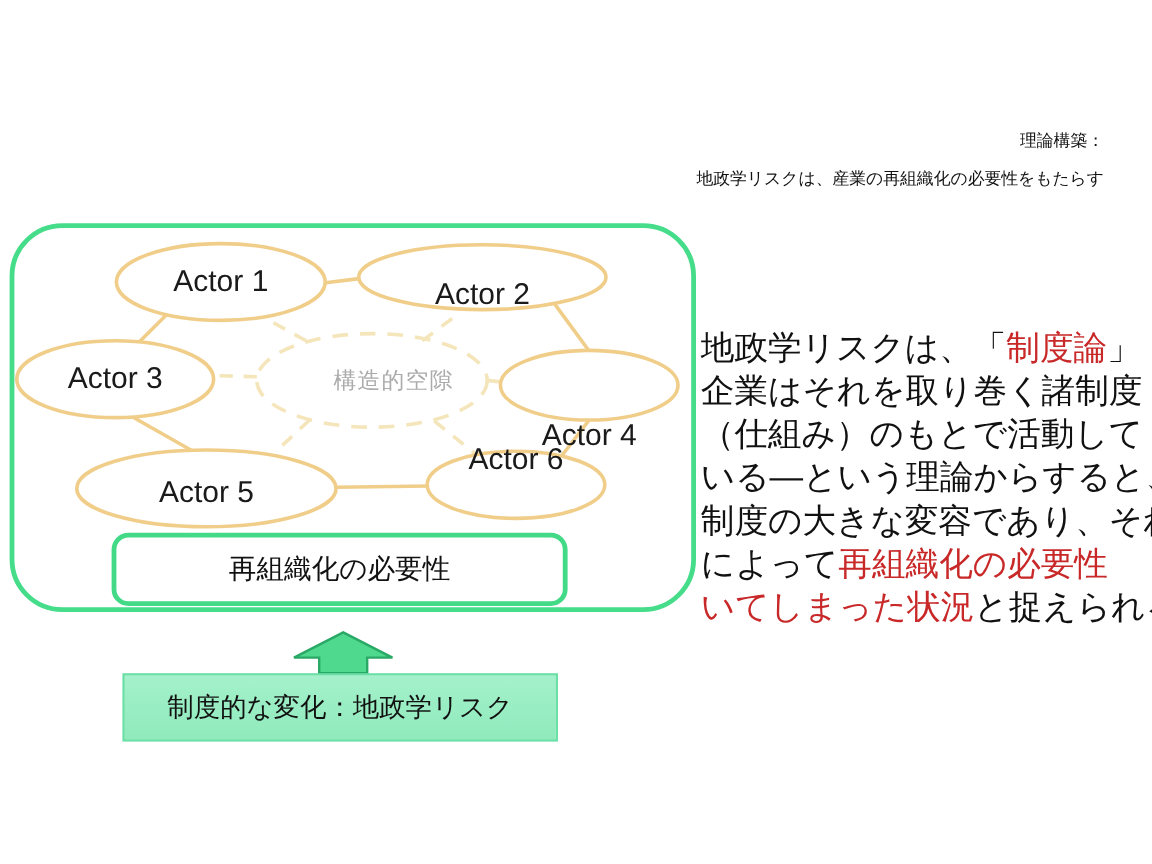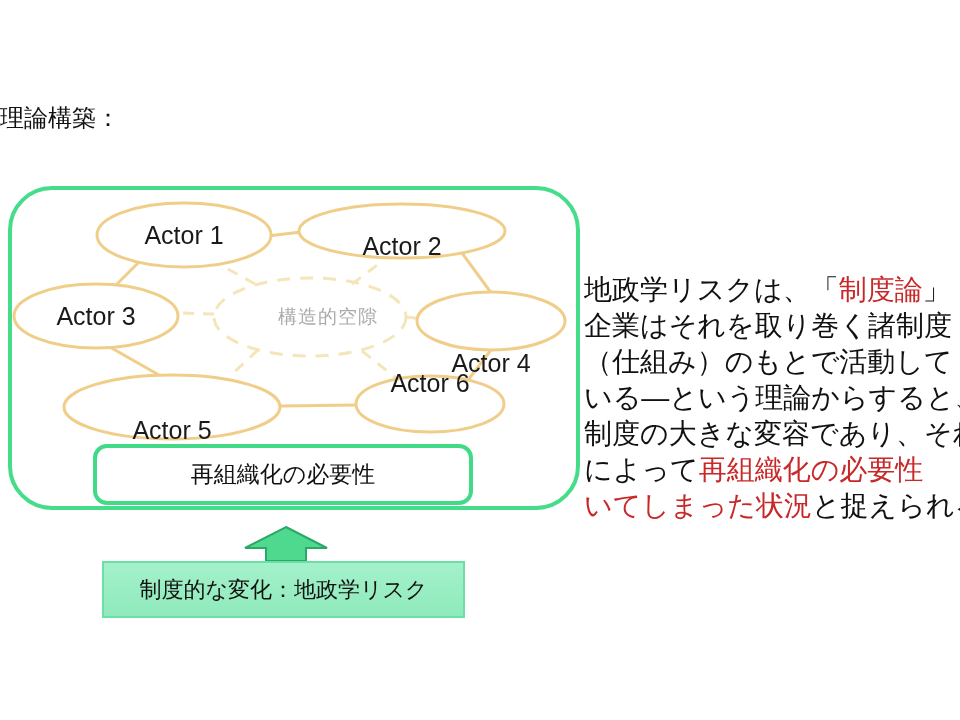--- a/index.html
+++ b/index.html
@@ -16,24 +16,24 @@
     --red:#c82828;
     --ink:#111;
   }
   html,body{margin:0;padding:0;background:#fff;}
   .stage{
     position:relative;width:960px;height:720px;background:#fff;overflow:hidden;
     font-family:"Liberation Sans", sans-serif;color:var(--ink);
   }
   .layer{position:absolute;left:0;top:0;width:960px;height:720px;}
   .abs{position:absolute;}
-  .title{left:0;top:102px;width:920px;text-align:left;font-size:24px;line-height:31px;color:var(--ink);}
+  .title{left:0;top:102px;width:920px;text-align:right;font-size:14px;line-height:31px;color:var(--ink);}
   .actor-label{transform:translate(-50%,-50%);font-size:25px;white-space:nowrap;color:#1a1a1a;}
   .al1{left:184px;top:235px;} .al2{left:402px;top:246px;} .al3{left:96px;top:316px;}
-  .al4{left:491px;top:321px;margin-top:42px;} .al5{left:172px;top:430px;} .al6{left:430px;top:383px;}
+  .al4{left:491px;top:321px;margin-top:42px;} .al5{left:172px;top:411px;} .al6{left:430px;top:383px;}
   .hole-label{left:328px;top:317px;transform:translate(-50%,-50%);font-size:19px;color:var(--hole-gray);white-space:nowrap;letter-spacing:1px;font-family:Liberation Mono, monospace;}
   .reorg-box{
     left:93px;top:444px;width:380px;height:61px;background:#fff;
     border:4px solid var(--green-box-border);border-radius:14px;box-sizing:border-box;
     display:flex;align-items:center;justify-content:center;font-size:23px;
   }
   .change-box{
     left:102px;top:561px;width:363px;height:57px;box-sizing:border-box;
     background:linear-gradient(to bottom,var(--fill-green-top),var(--fill-green-bottom));
     border:2px solid var(--fill-green-border);
@@ -79,20 +79,21 @@
     <ellipse class="actor-ellipse" cx="96" cy="316" rx="82" ry="32"></ellipse>
     <ellipse class="actor-ellipse" cx="491" cy="321" rx="74" ry="29"></ellipse>
     <ellipse class="actor-ellipse" cx="172" cy="407" rx="108" ry="32"></ellipse>
     <ellipse class="actor-ellipse" cx="430" cy="404" rx="74" ry="28"></ellipse>
 
     <polygon class="up-arrow" points="286,527 327,548 306,548 306,561 266,561 266,548 245,548"></polygon>
   </svg>
 
   <div class="abs title">
     <div>理論構築：</div>
+    <div>地政学リスクは、産業の再組織化の必要性をもたらす</div>
   </div>
 
   <div class="abs actor-label al1">Actor 1</div>
   <div class="abs actor-label al2">Actor 2</div>
   <div class="abs actor-label al3">Actor 3</div>
   <div class="abs actor-label al4">Actor 4</div>
   <div class="abs actor-label al5">Actor 5</div>
   <div class="abs actor-label al6">Actor 6</div>
 
   <div class="abs hole-label">構造的空隙</div>

